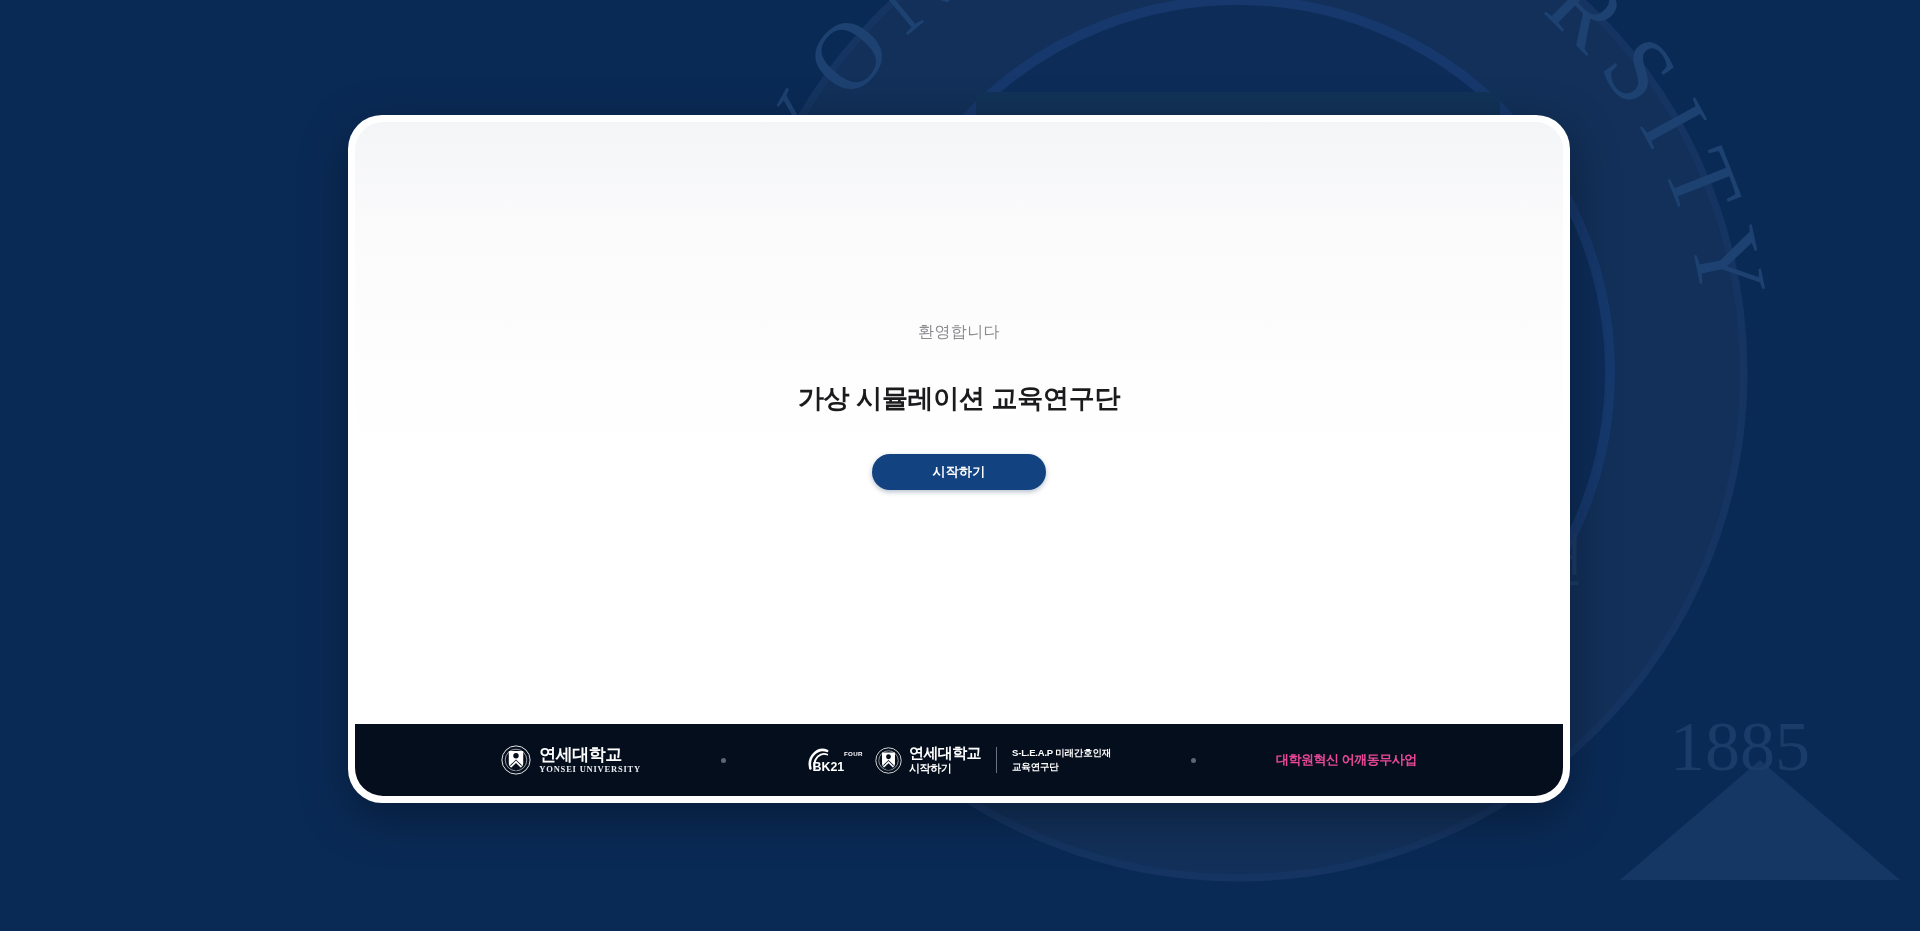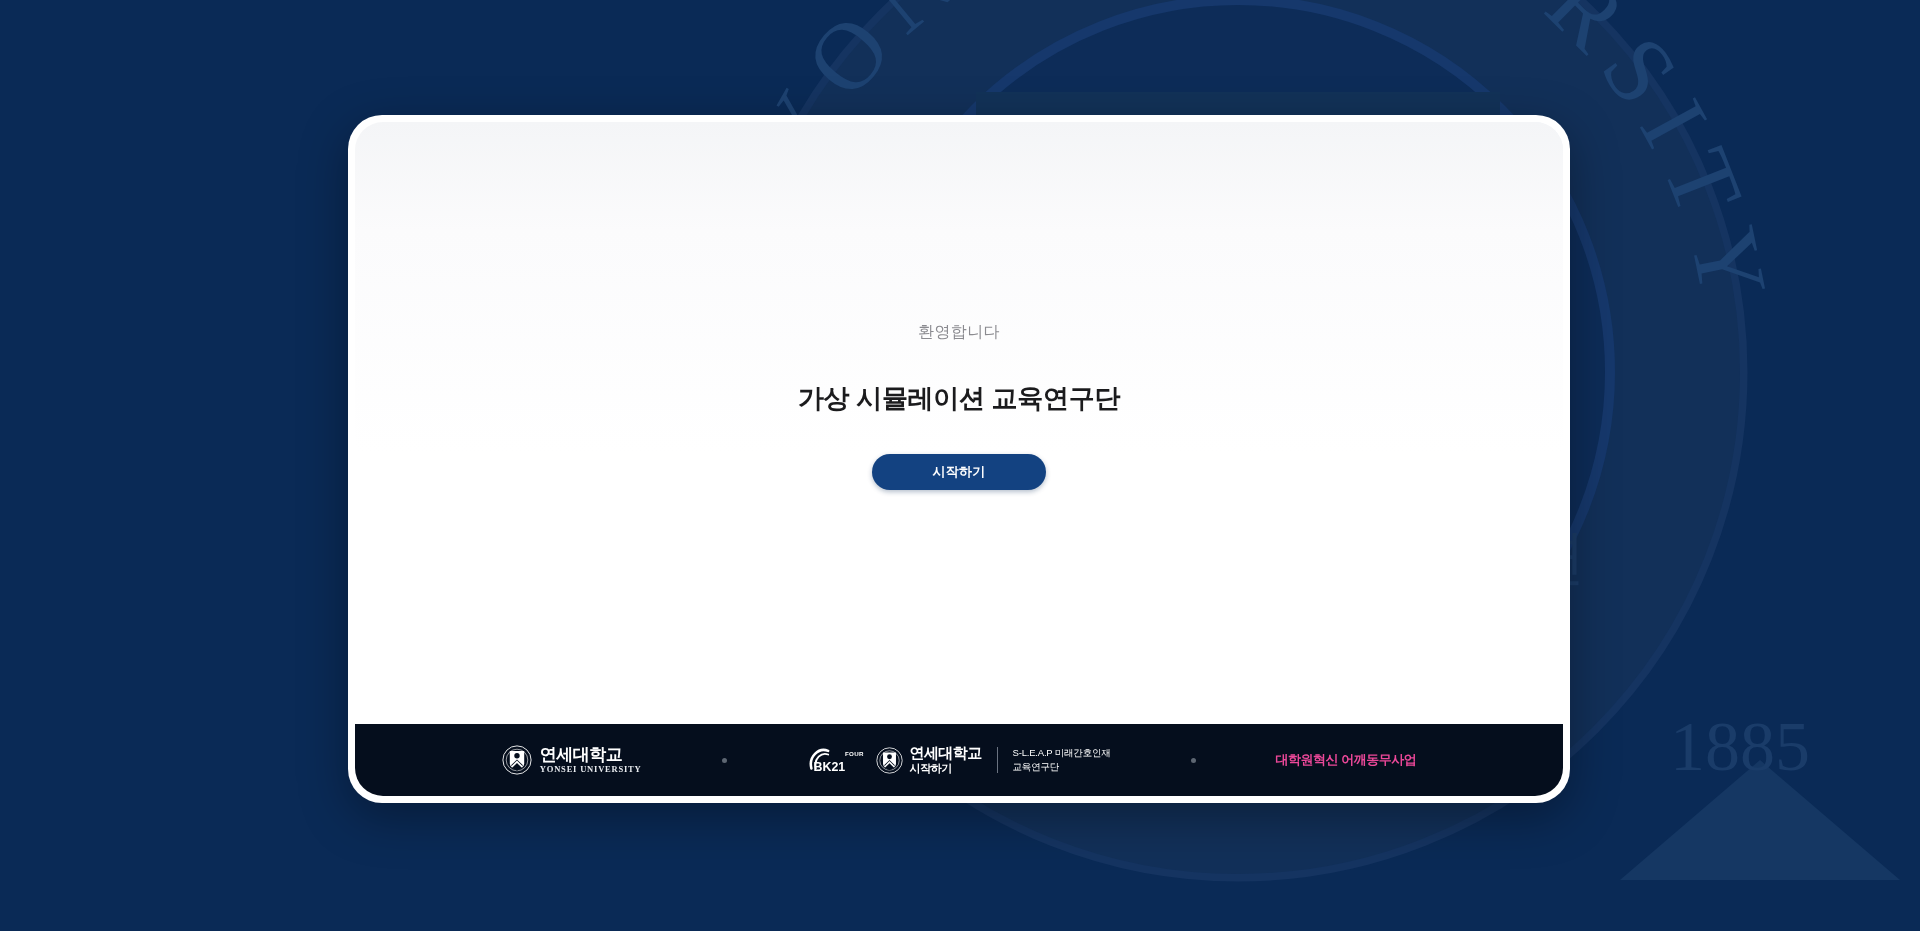--- a/index.html
+++ b/index.html
@@ -197,21 +197,21 @@
   #sleap-divider {
     width: 1px;
     height: 26px;
     background: #6a7280;
     margin: 0 8px;
   }
 
   .sleap-line {
     color: #ffffff;
     font-size: 9.5px;
-    font-weight: 400;
+    font-weight: 700;
     letter-spacing: -0.2px;
     line-height: 1.45;
     white-space: nowrap;
   }
 
   
   #program-text {
     color: #ec4899;
     font-size: 13px;
     font-weight: 700;

